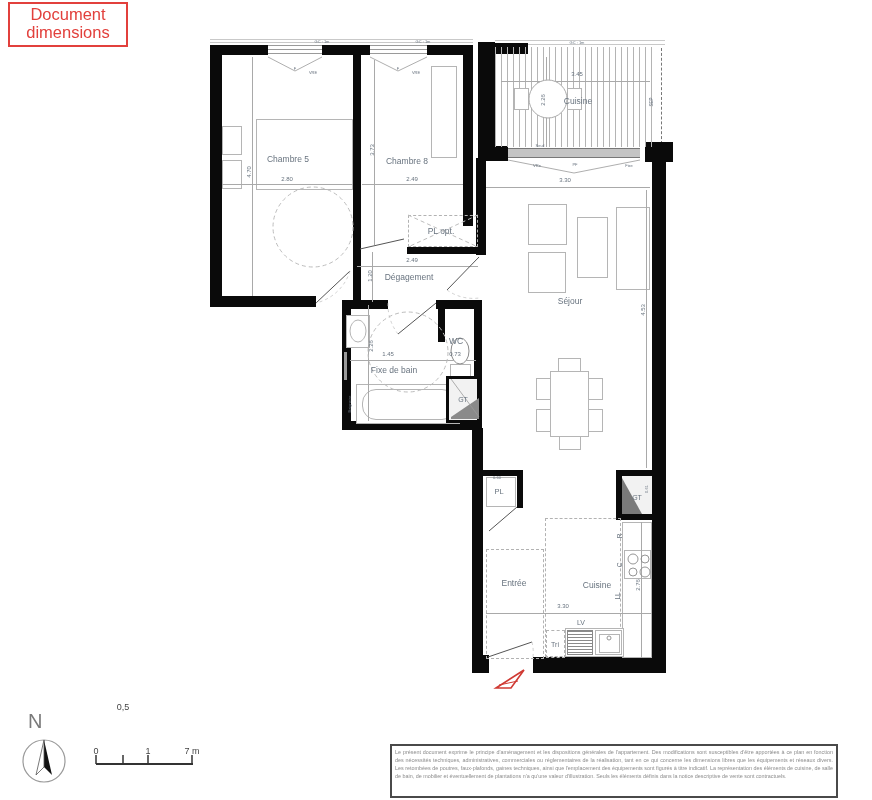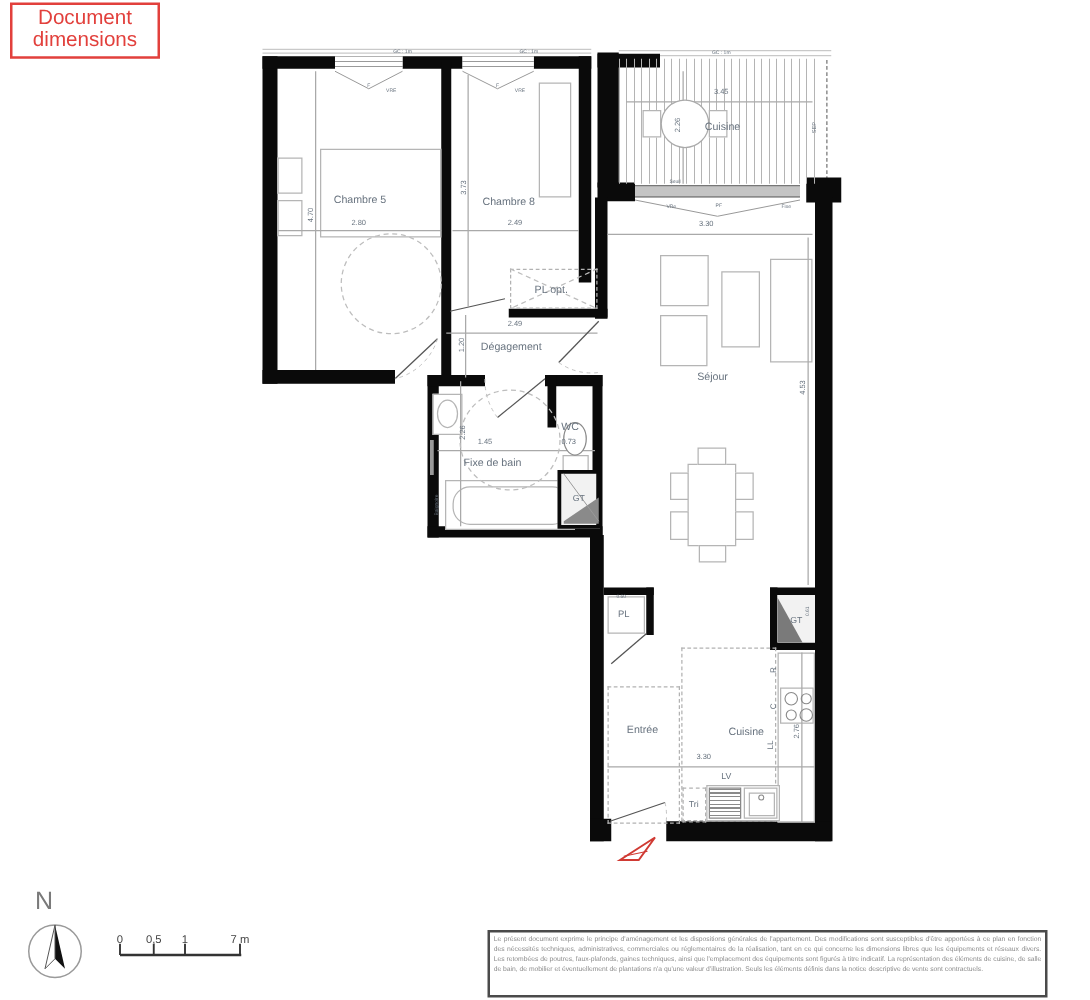--- a/index.html
+++ b/index.html
@@ -238,19 +238,19 @@
   <div class="dim" style="left:388px;top:354px">1.45</div>
   <div class="dim v" style="left:371px;top:346px">2.26</div>
   <div class="dim" style="left:455px;top:354px">0.73</div>
   <div class="dim" style="left:563px;top:606px">3.30</div>
   <div class="dim v" style="left:638px;top:585px">2.76</div>
   <div class="dim v micro" style="left:646px;top:489px">0.61</div>
   <div class="dim micro" style="left:497px;top:477px">0.60</div>
 
   <div id="north-n">N</div>
   <div class="scalelbl" style="left:96px;top:746px">0</div>
-  <div class="scalelbl" style="left:123px;top:746px">0,5</div>
+  <div class="scalelbl" style="left:123px;top:702px">0,5</div>
   <div class="scalelbl" style="left:148px;top:746px">1</div>
   <div class="scalelbl" style="left:192px;top:746px">7 m</div>
 
   <div id="disclaimer">Le présent document exprime le principe d'aménagement et les dispositions générales de l'appartement. Des modifications sont susceptibles d'être apportées à ce plan en fonction des nécessités techniques, administratives, commerciales ou réglementaires de la réalisation, tant en ce qui concerne les dimensions libres que les équipements et réseaux divers. Les retombées de poutres, faux-plafonds, gaines techniques, ainsi que l'emplacement des équipements sont figurés à titre indicatif. La représentation des éléments de cuisine, de salle de bain, de mobilier et éventuellement de plantations n'a qu'une valeur d'illustration. Seuls les éléments définis dans la notice descriptive de vente sont contractuels.</div>
 
 </div>
 
 </body></html>

